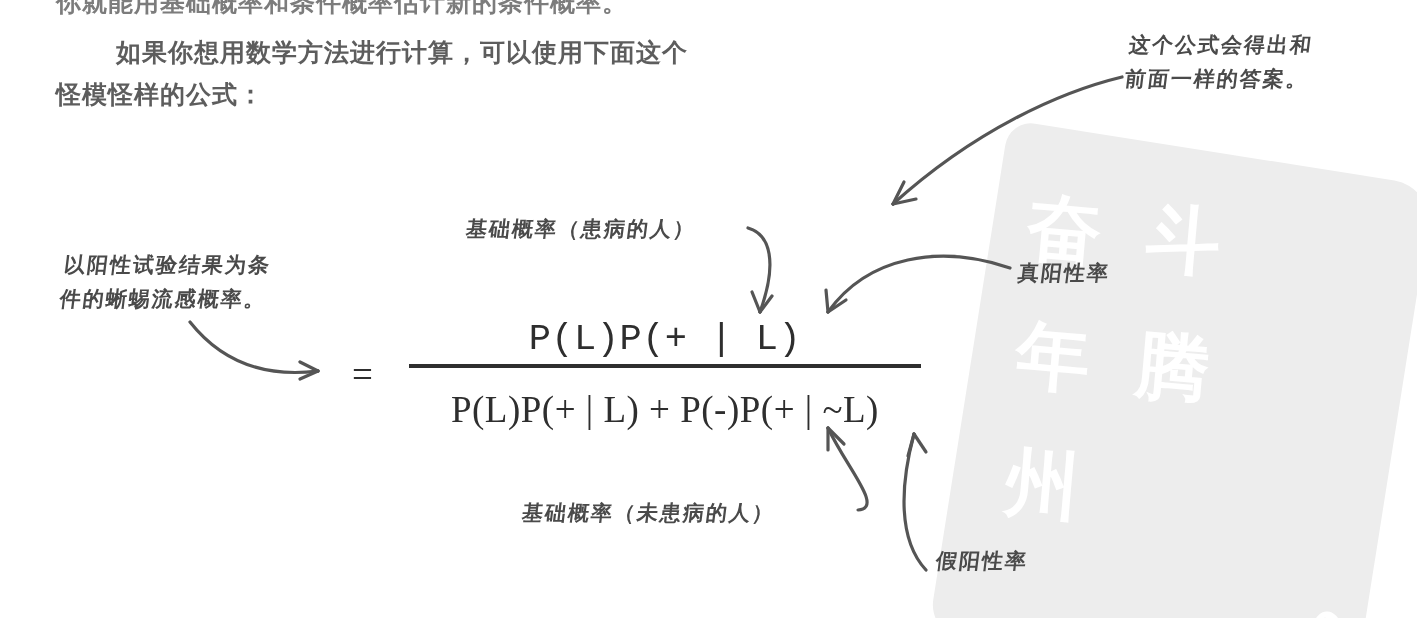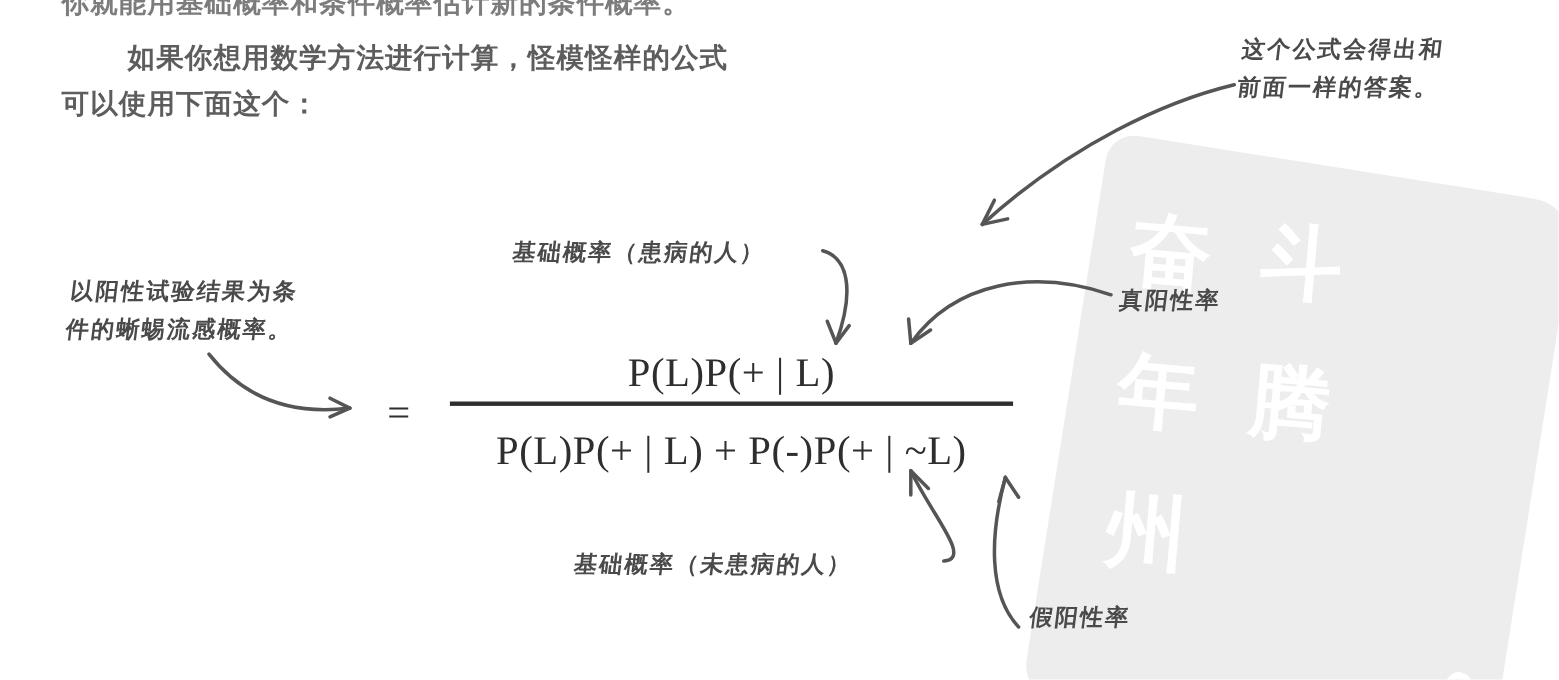--- a/index.html
+++ b/index.html
@@ -76,20 +76,21 @@
   #formula-eq  { margin-left: 14px; }
   #formula-frac {
     margin-left: 36px;
     display: flex;
     flex-direction: column;
     align-items: center;
   }
   #formula-numerator {
     padding: 0 10px 4px 10px;
     letter-spacing: 0.5px;
+    font-family: Liberation Mono, monospace;
   }
   #formula-bar {
     width: 512px;
     height: 4px;
     background: #2e2e2e;
   }
   #formula-denominator {
     padding: 20px 10px 0 10px;
     letter-spacing: 0.5px;
   }
@@ -152,22 +153,22 @@
 <div id="page">
 
   <div id="watermark">
     <div id="watermark-chars">奋 斗
 年 腾
 州</div>
     <div id="watermark-tag">PD</div>
   </div>
 
   <div class="body-text" id="body-line-1">你就能用基础概率和条件概率估计新的条件概率。</div>
-  <div class="body-text" id="body-line-2">如果你想用数学方法进行计算，怪模怪样的公式</div>
-  <div class="body-text" id="body-line-3">可以使用下面这个：</div>
+  <div class="body-text" id="body-line-2">如果你想用数学方法进行计算，可以使用下面这个</div>
+  <div class="body-text" id="body-line-3">怪模怪样的公式：</div>
 
   <div id="formula">
     <span id="formula-eq">=</span>
     <span id="formula-frac">
       <span id="formula-numerator">P(L)P(+ | L)</span>
       <span id="formula-bar"></span>
       <span id="formula-denominator">P(L)P(+ | L)  +  P(-)P(+ | ~L)</span>
     </span>
   </div>
 

